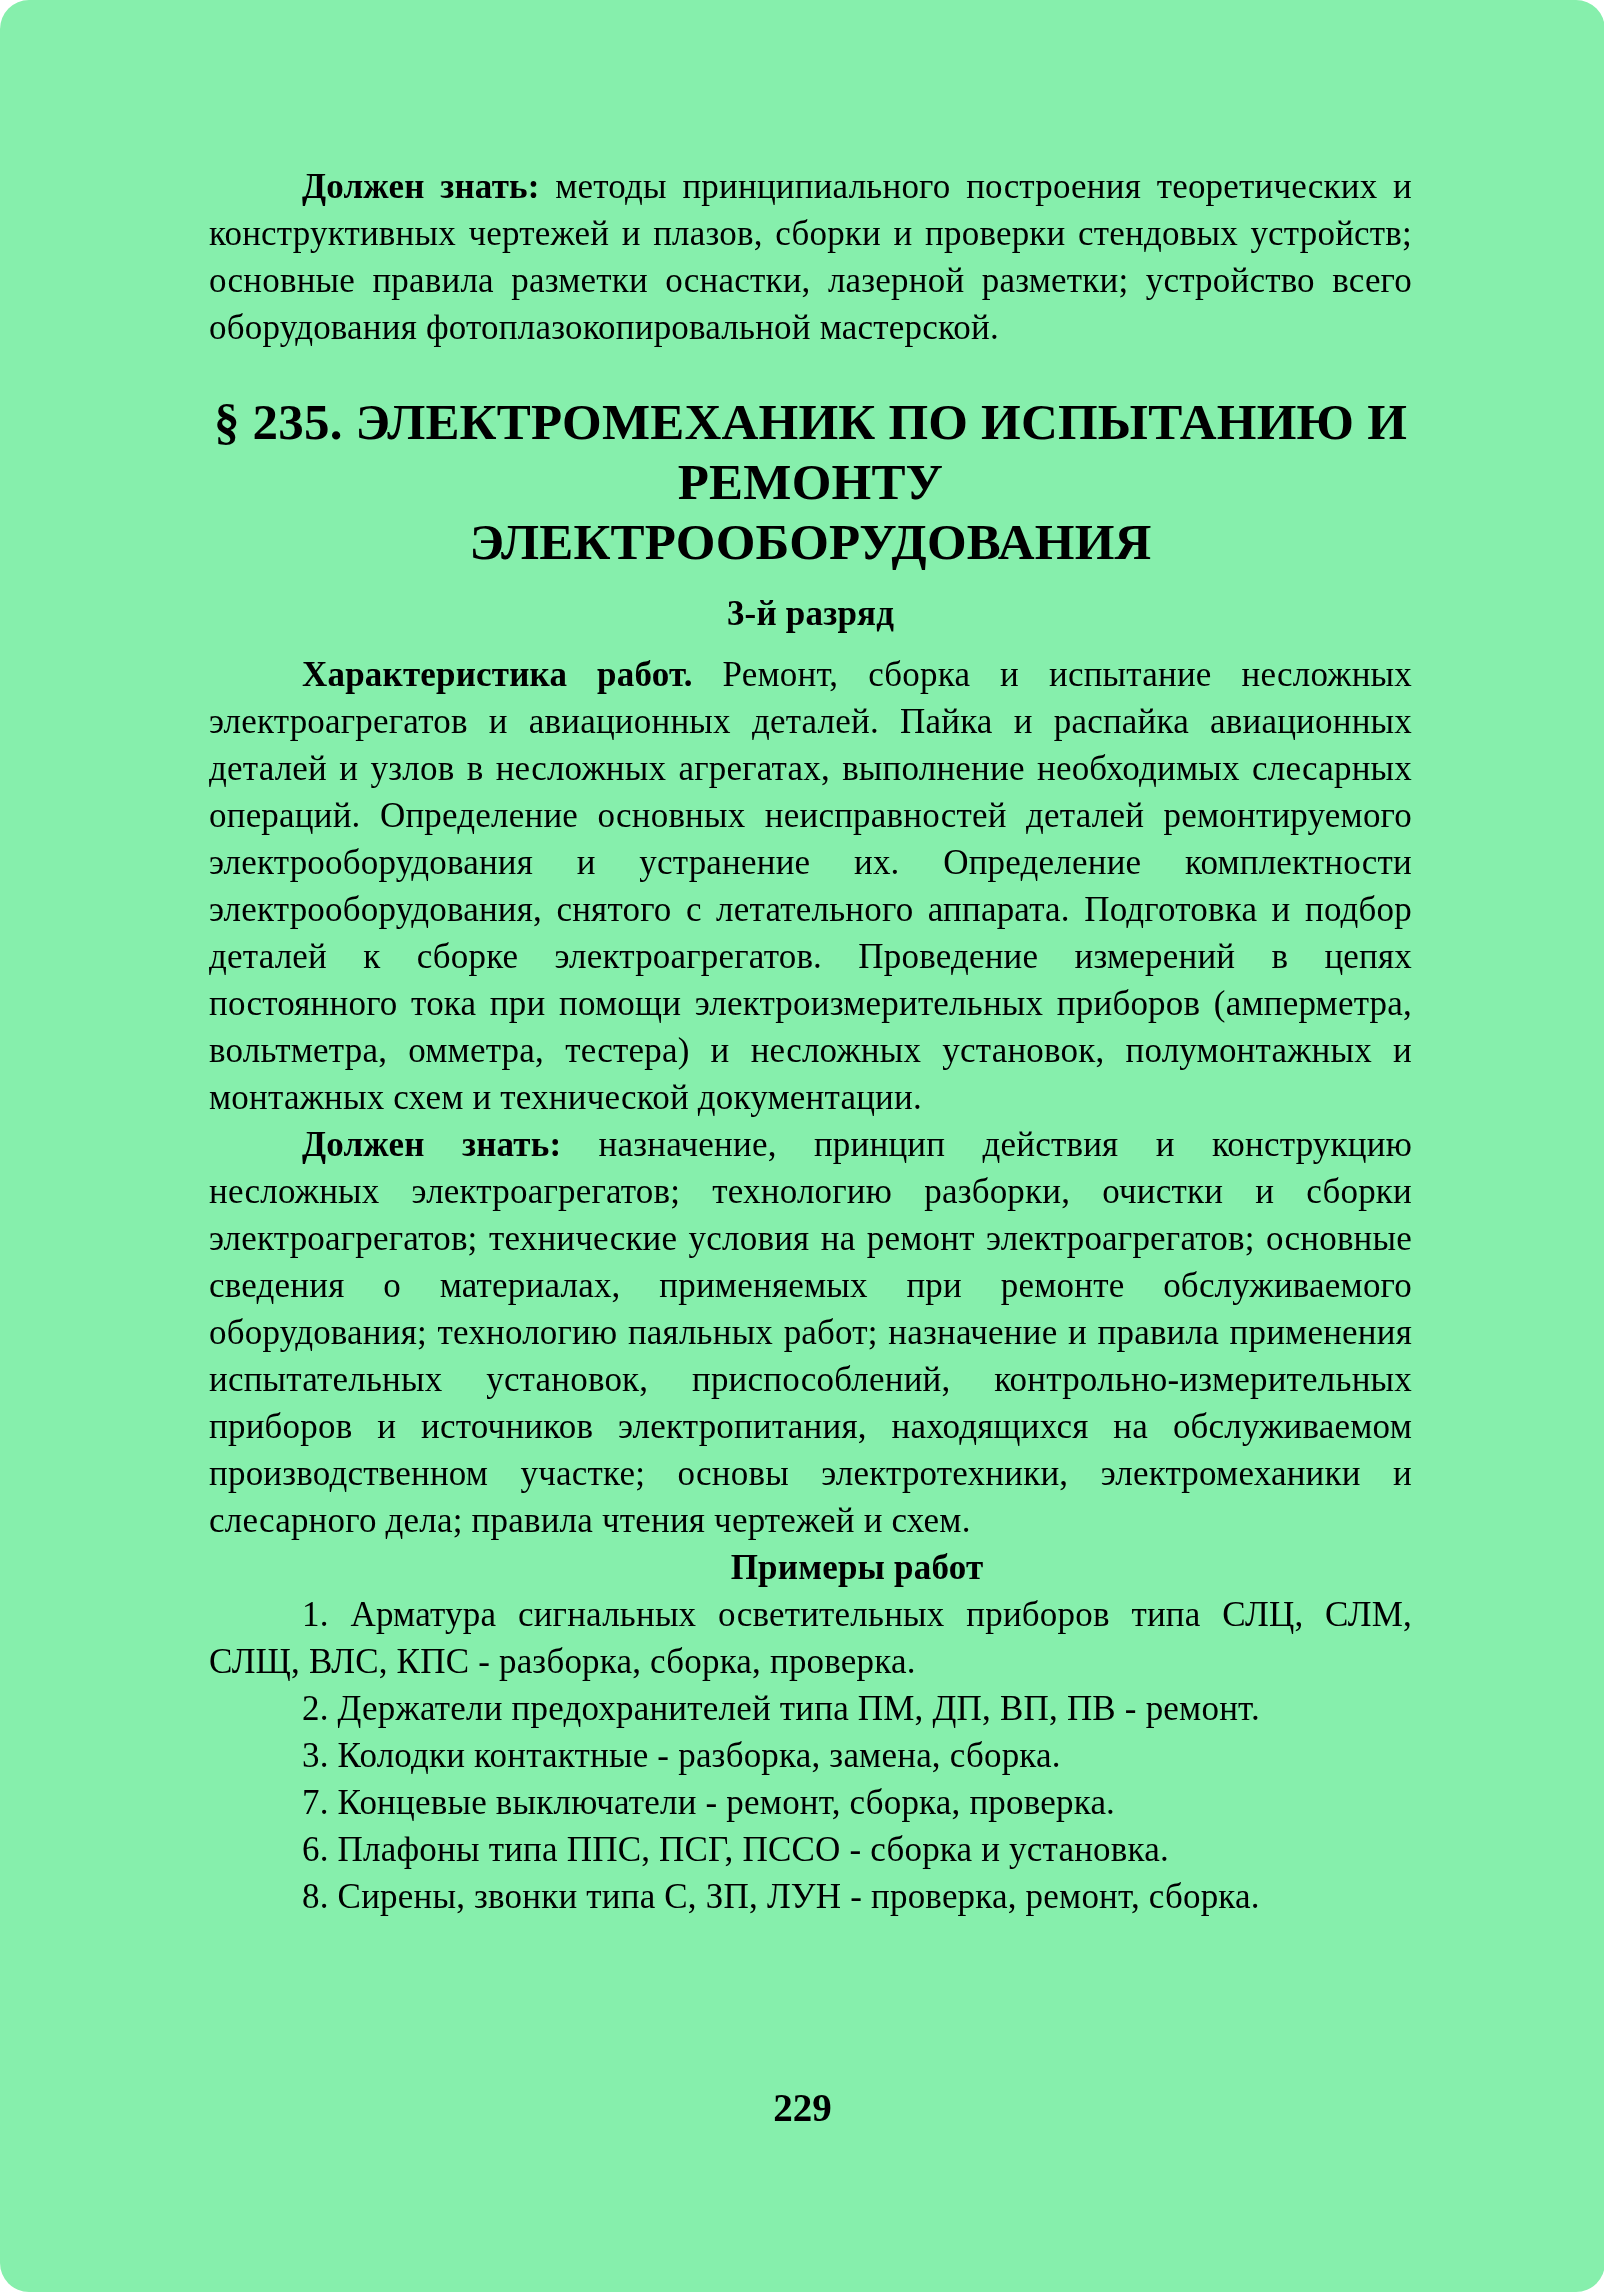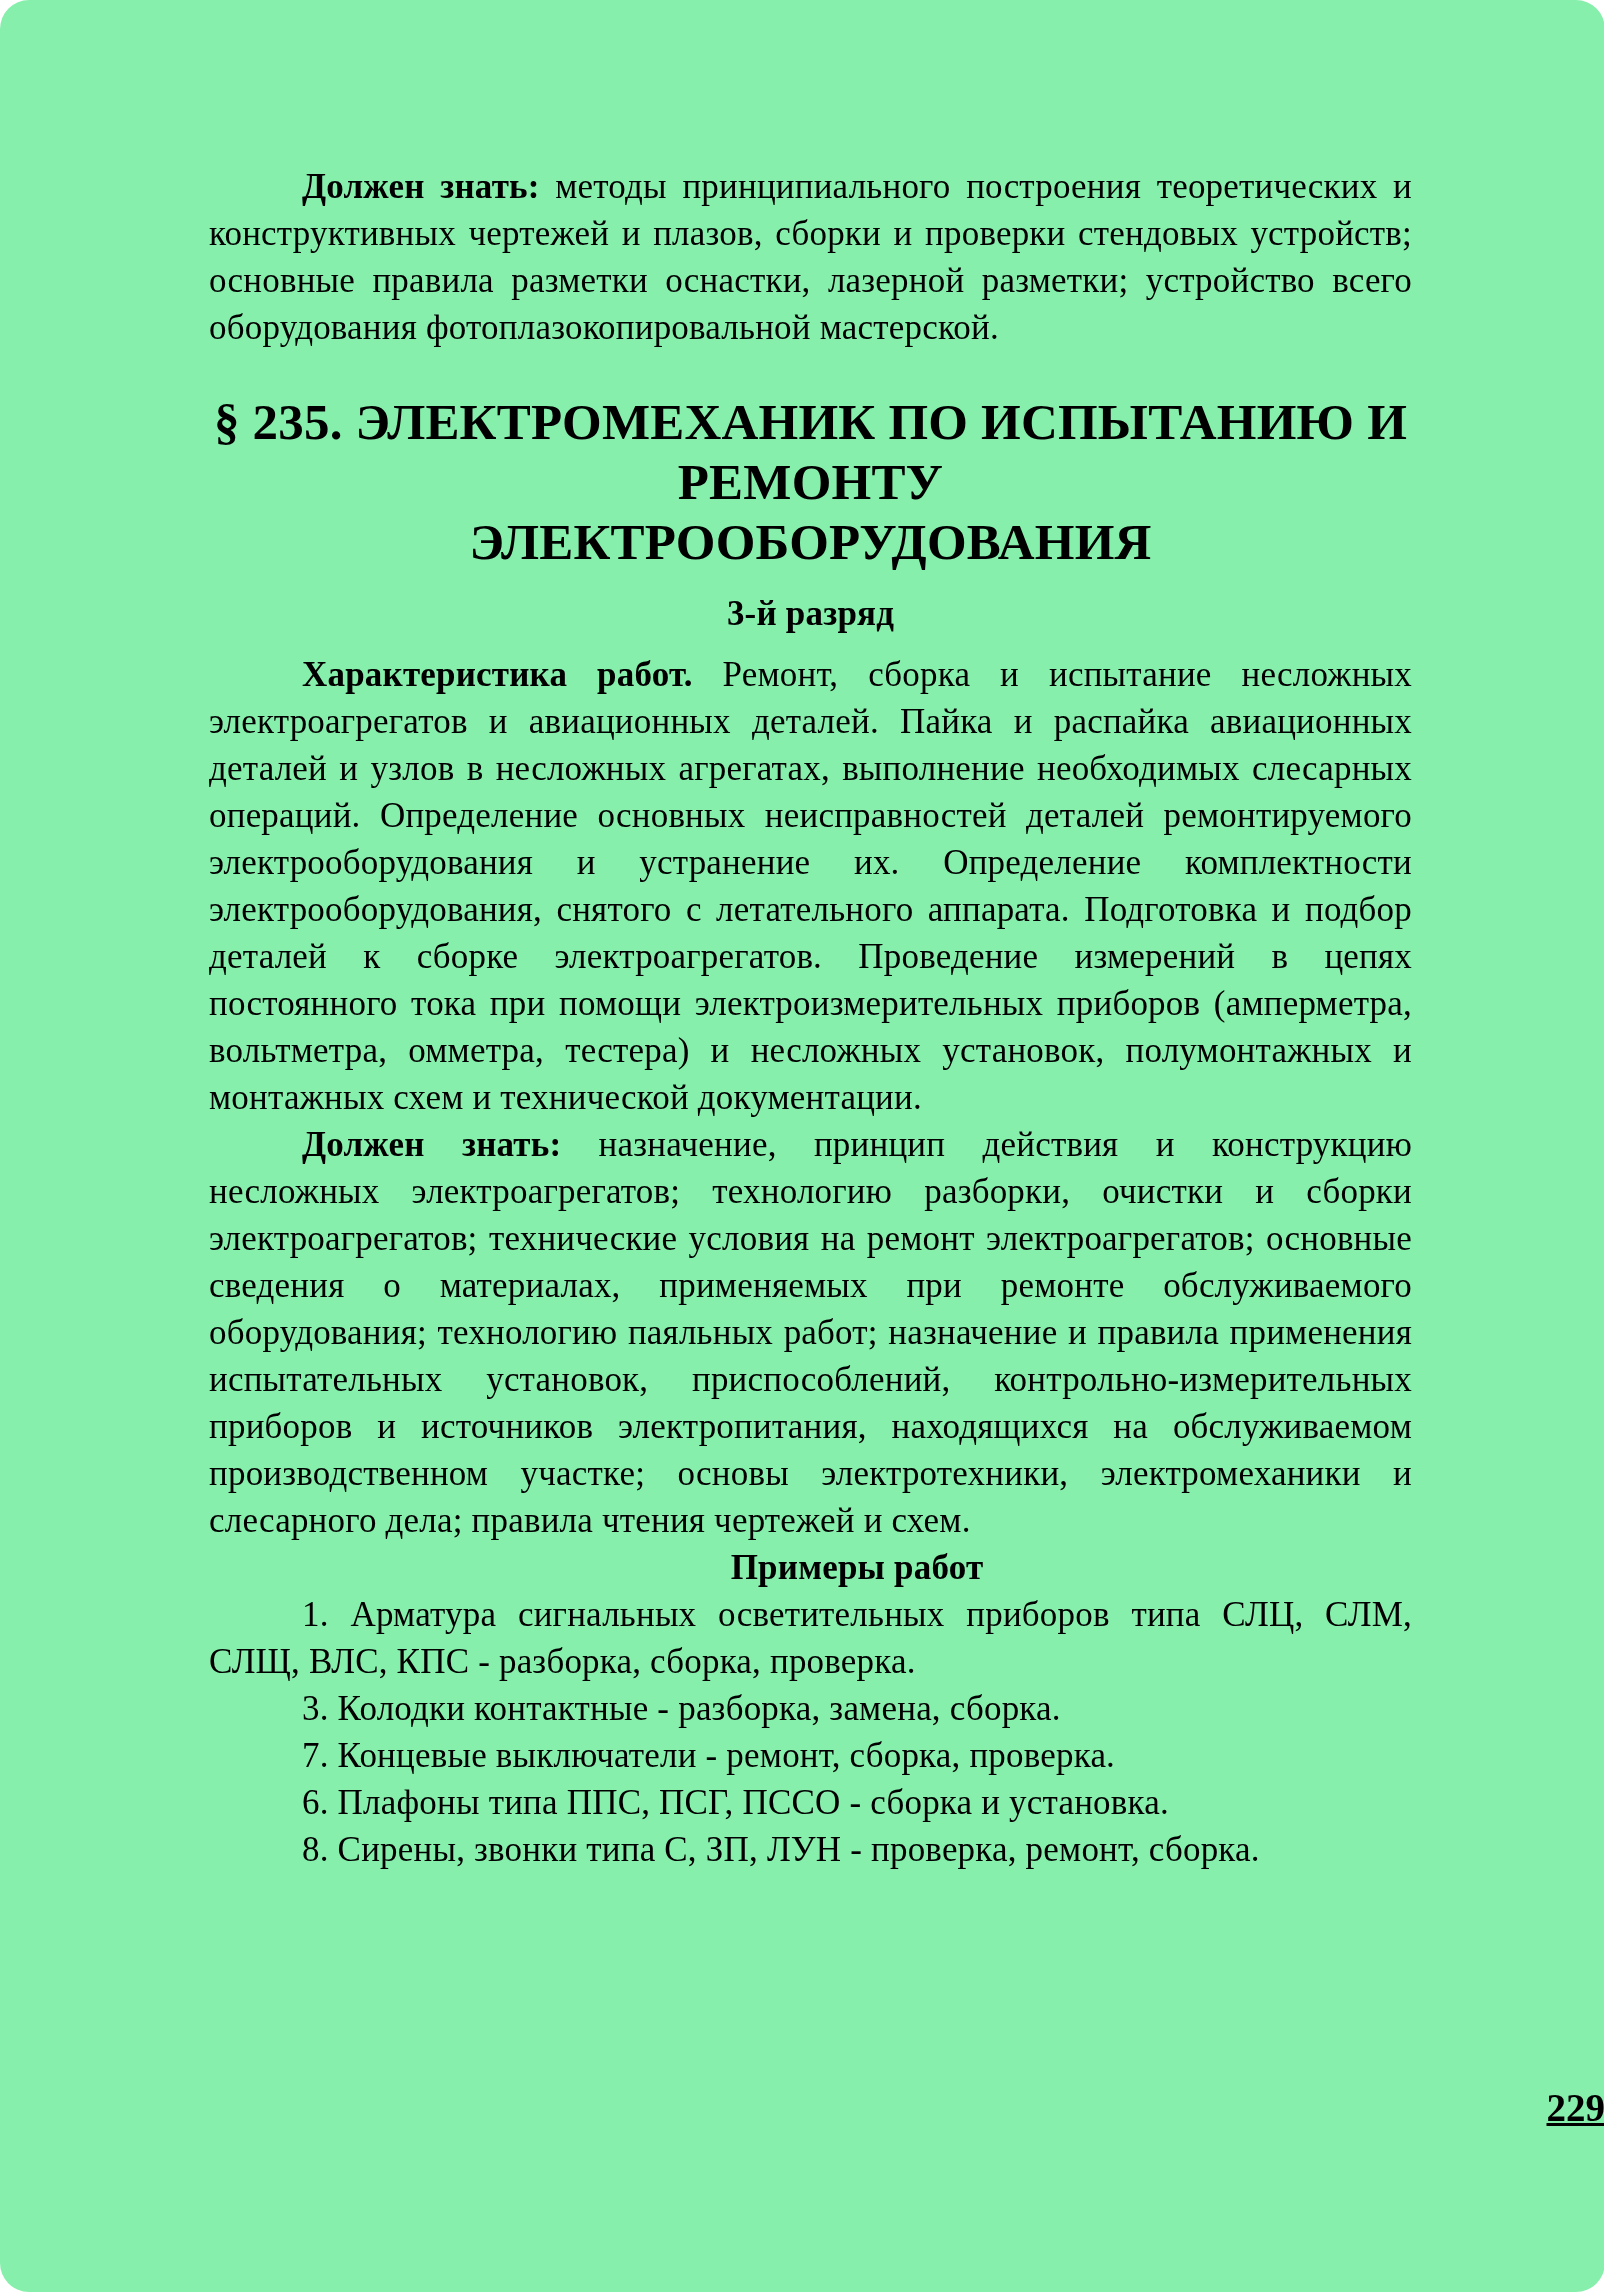--- a/index.html
+++ b/index.html
@@ -51,25 +51,24 @@
   .examples-heading {
     font-weight: bold;
     text-align: center;
     text-indent: 93px;
   }
   .page-number {
     position: absolute;
     left: 0;
     top: 2084px;
     width: 100%;
-    text-align: right;
+    text-align: center;
     font-weight: bold;
     font-size: 39px;
     line-height: 47px;
-    text-decoration: underline;
   }
 </style>
 </head>
 <body>
 
 <div class="sheet">
 
   <div class="text-column">
 
     <p class="indent"><span class="lead">Должен знать:</span><span> методы принципиального построения теоретических и конструктивных чертежей и плазов, сборки и проверки стендовых устройств; основные правила разметки оснастки, лазерной разметки; устройство всего оборудования фотоплазокопировальной мастерской.</span></p>
@@ -81,20 +80,21 @@
 
     <p class="grade-line">3-й разряд</p>
 
     <p class="indent characteristics-paragraph"><span class="lead">Характеристика работ.</span><span> Ремонт, сборка и испытание несложных электроагрегатов и авиационных деталей. Пайка и распайка авиационных деталей и узлов в несложных агрегатах, выполнение необходимых слесарных операций. Определение основных неисправностей деталей ремонтируемого электрооборудования и устранение их. Определение комплектности электрооборудования, снятого с летательного аппарата. Подготовка и подбор деталей к сборке электроагрегатов. Проведение измерений в цепях постоянного тока при помощи электроизмерительных приборов (амперметра, вольтметра, омметра, тестера) и несложных установок, полумонтажных и монтажных схем и технической документации.</span></p>
 
     <p class="indent"><span class="lead">Должен знать:</span><span> назначение, принцип действия и конструкцию несложных электроагрегатов; технологию разборки, очистки и сборки электроагрегатов; технические условия на ремонт электроагрегатов; основные сведения о материалах, применяемых при ремонте обслуживаемого оборудования; технологию паяльных работ; назначение и правила применения испытательных установок, приспособлений, контрольно-измерительных приборов и источников электропитания, находящихся на обслуживаемом производственном участке; основы электротехники, электромеханики и слесарного дела; правила чтения чертежей и схем.</span></p>
 
     <p class="examples-heading">Примеры работ</p>
 
     <p class="indent">1. Арматура сигнальных осветительных приборов типа СЛЦ, СЛМ, СЛЩ, ВЛС, КПС - разборка, сборка, проверка.</p>
+    <p class="indent">2. Держатели предохранителей типа ПМ, ДП, ВП, ПВ - ремонт.</p>
     <p class="indent">3. Колодки контактные - разборка, замена, сборка.</p>
     <p class="indent">7. Концевые выключатели - ремонт, сборка, проверка.</p>
     <p class="indent">6. Плафоны типа ППС, ПСГ, ПССО - сборка и установка.</p>
     <p class="indent">8. Сирены, звонки типа С, ЗП, ЛУН - проверка, ремонт, сборка.</p>
 
   </div>
 
   <div class="page-number">229</div>
 
 </div>

